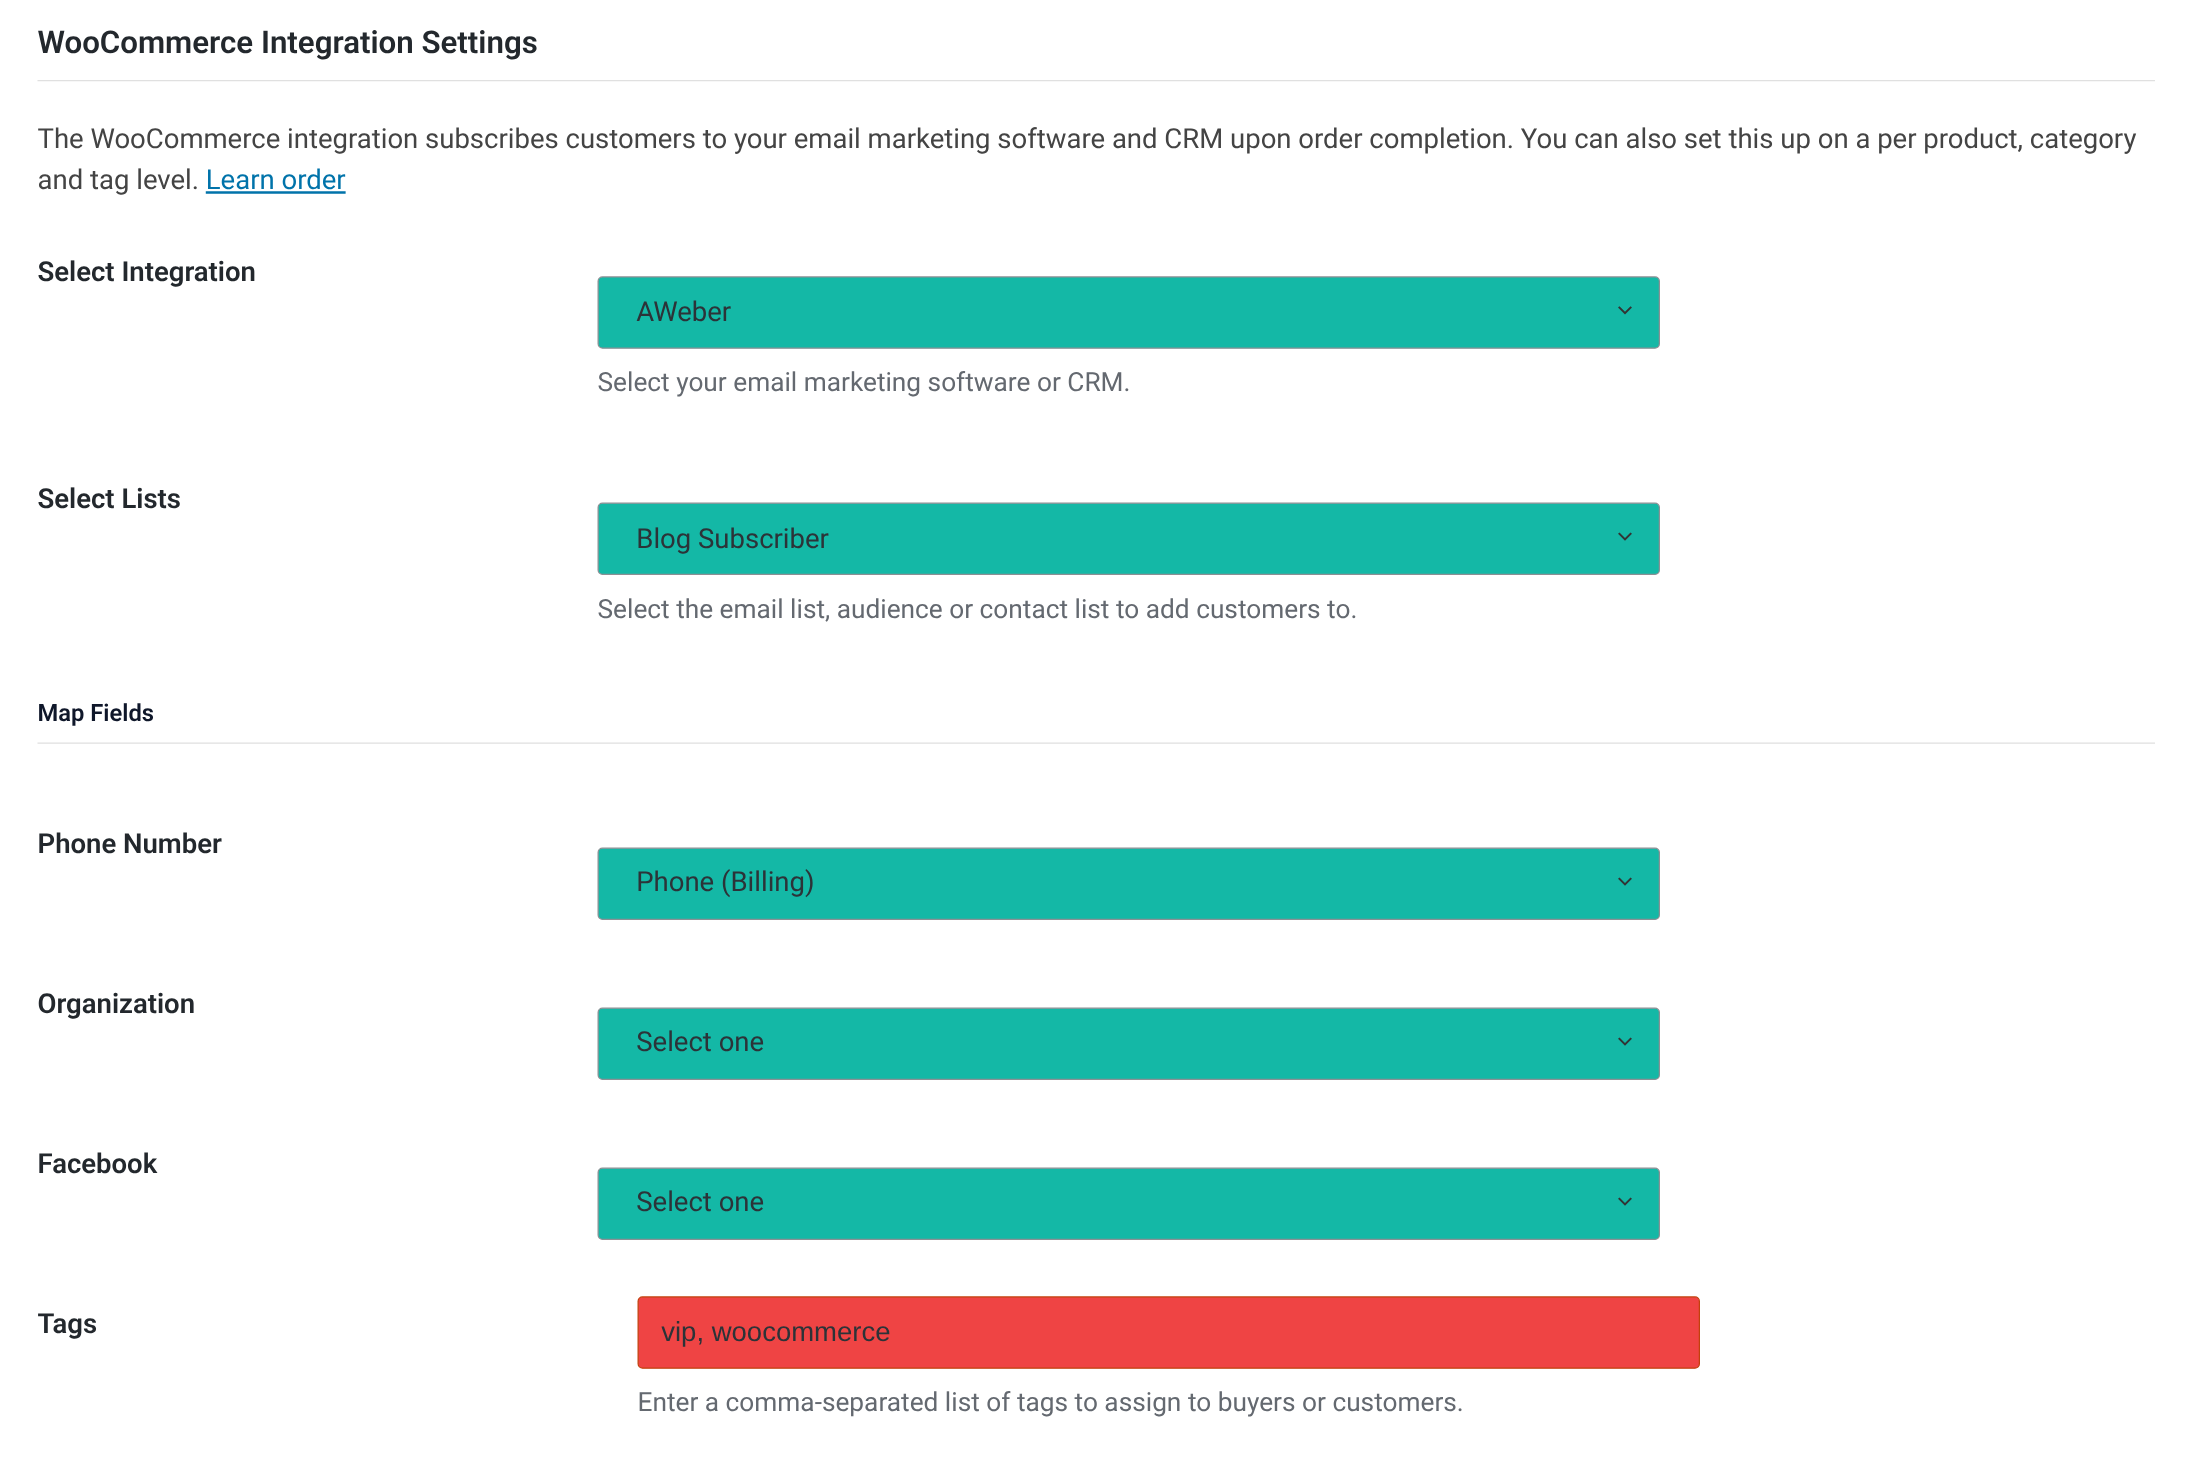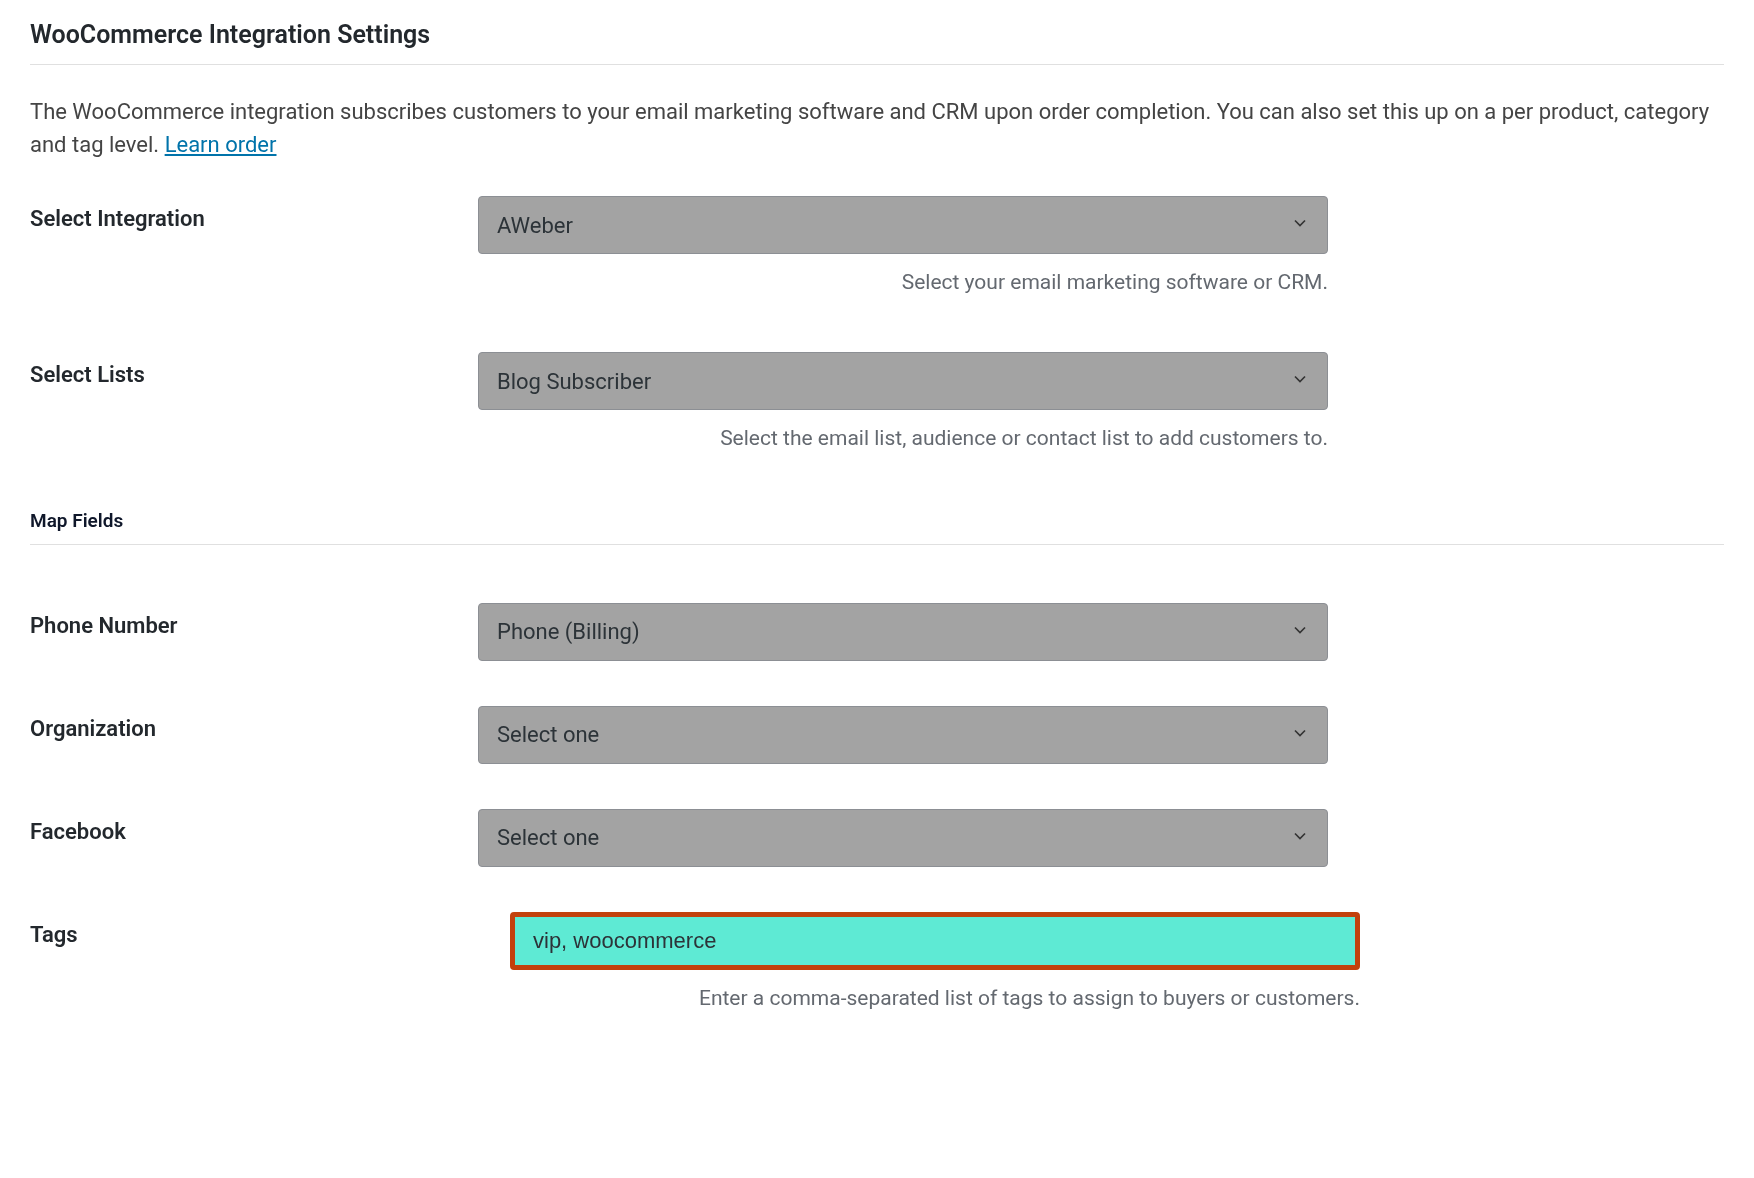--- a/index.html
+++ b/index.html
@@ -55,60 +55,60 @@
     }
     .select-wrapper {
       position: relative;
       width: 100%;
     }
     .select-control {
       width: 100%;
       height: 58px;
       border: 1px solid #8c8f94;
       border-radius: 4px;
-      padding: 0 50px 0 18px;
+      padding: 0 50px 0 30px;
       font-size: 22px;
       color: #2c3338;
-      background-color: #a3a3a3;
+      background-color: #14b8a6;
       appearance: none;
       -webkit-appearance: none;
       cursor: pointer;
       display: flex;
       align-items: center;
+      margin-top: 25px;
     }
     .chevron-icon {
       position: absolute;
       right: 18px;
       top: 50%;
       transform: translateY(-50%);
       pointer-events: none;
     }
     .chevron-icon svg {
       width: 20px;
       height: 20px;
       stroke: #333;
       stroke-width: 2;
       fill: none;
     }
     .text-input {
       width: 100%;
       height: 58px;
-      border: 5px solid #c2410c;
+      border: 1px solid #c2410c;
       border-radius: 4px;
       padding: 0 18px;
       font-size: 22px;
       color: #2c3338;
-      background-color: #5eead4;
+      background-color: #ef4444;
     }
     .help-text {
       font-size: 21px;
       color: #646970;
       margin-top: 14px;
       line-height: 1.4;
-      text-align: right;
     }
     .subsection-title {
       font-size: 19px;
       font-weight: 600;
       color: #0f172a;
       padding-bottom: 12px;
       border-bottom: 1px solid #e0e0e0;
       margin-bottom: 58px;
       margin-top: 10px;
     }

